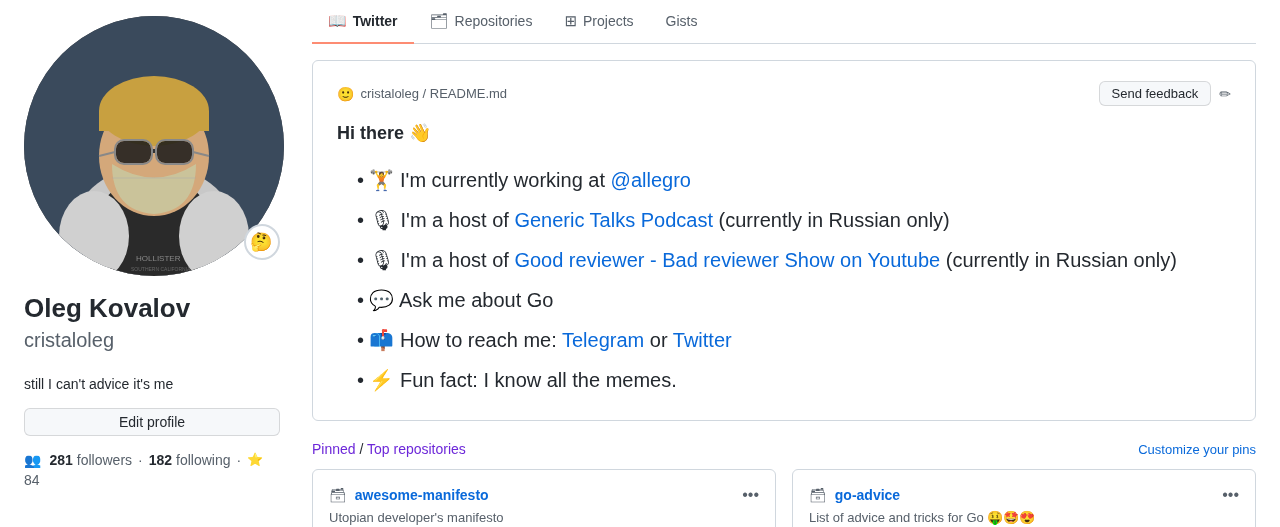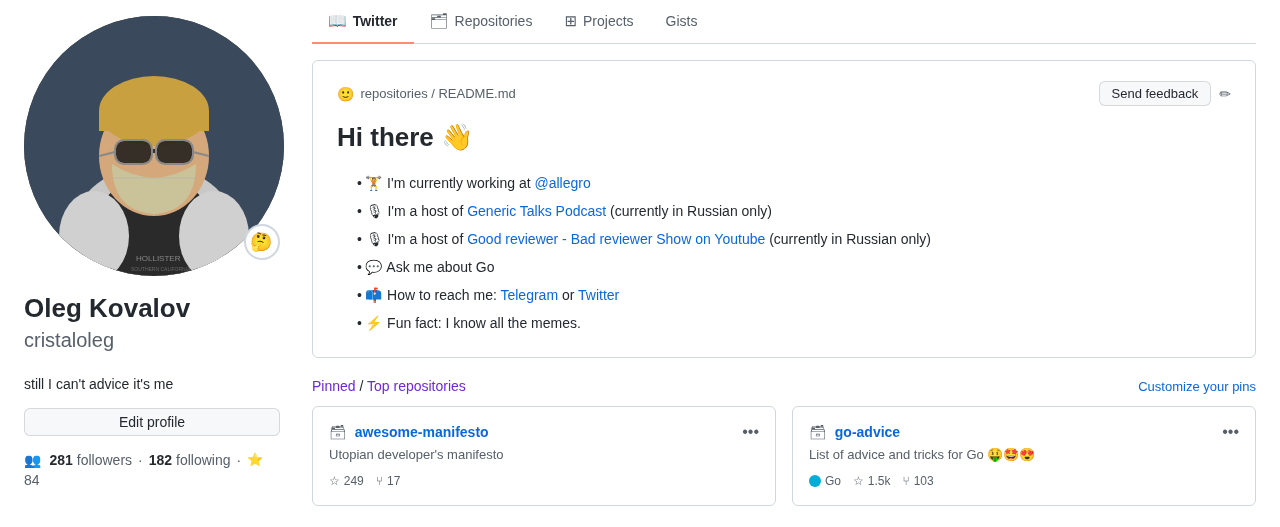--- a/index.html
+++ b/index.html
@@ -173,34 +173,34 @@
       border-radius: 6px;
       cursor: pointer;
       text-align: right;
     }
     .edit-icon {
       color: #57606a;
       font-size: 14px;
       cursor: pointer;
     }
     .readme-title {
-      font-size: 26px;
+      font-size: 18px;
       font-weight: 600;
       margin-bottom: 16px;
       display: flex;
       align-items: center;
       gap: 8px;
     }
     .readme-list {
       list-style: disc;
       padding-left: 20px;
       line-height: 2;
     }
     .readme-list li {
-      font-size: 14px;
+      font-size: 20px;
     }
     .readme-list li::marker { content: ""; }
     .readme-list li { list-style: none; }
     .readme-list li::before { content: "• "; }
     .link { color: #0969da; text-decoration: none; }
 
     
     .pinned-header {
       display: flex;
       align-items: center;
@@ -360,21 +360,21 @@
       </a>
       <a class="nav-tab">
         <span>Gists</span>
       </a>
     </nav>
 
     <div class="readme-card">
       <div class="readme-header">
         <div class="readme-path">
           <span class="face-icon">🙂</span>
-          <span>repositories / README.md</span>
+          <span>cristaloleg / README.md</span>
         </div>
         <div class="readme-actions">
           <button class="send-feedback-btn">Send feedback</button>
           <span class="edit-icon">✏</span>
         </div>
       </div>
 
       <div class="readme-title">Hi there 👋</div>
 
       <ul class="readme-list">

